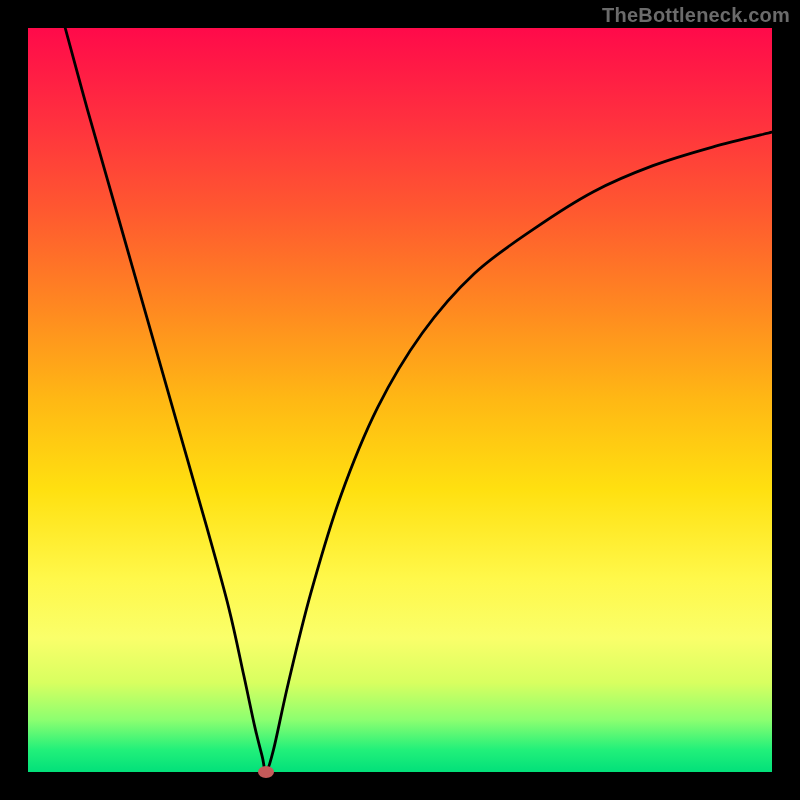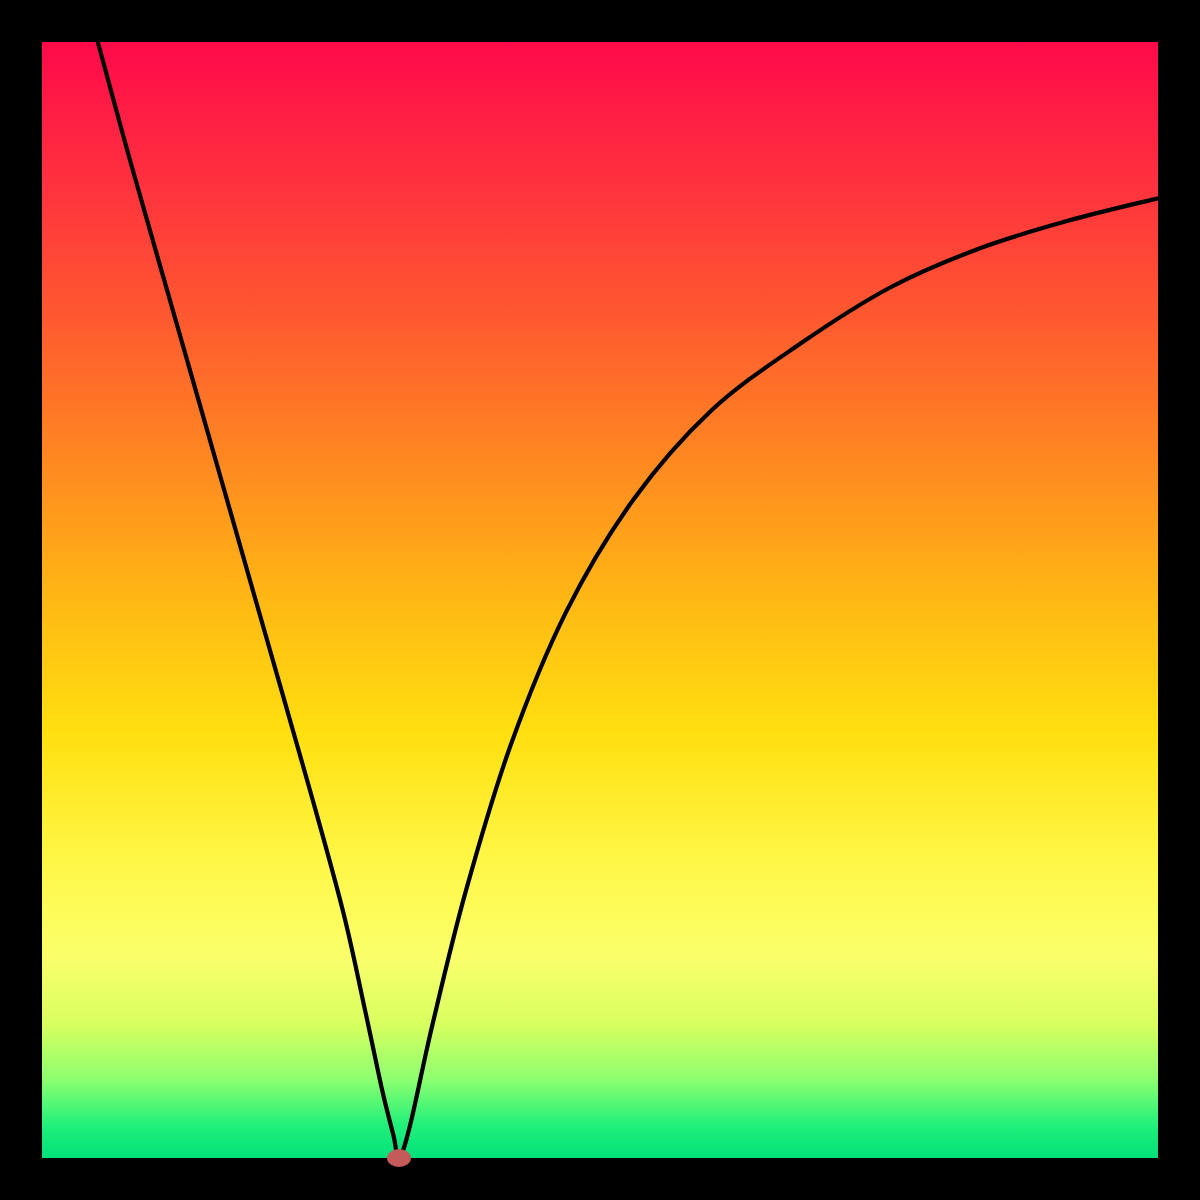--- a/index.html
+++ b/index.html
@@ -59,13 +59,14 @@
 </head>
 <body>
 
 <div class="frame">
   <div class="plot-area">
     <svg class="curve" viewBox="0 0 744 744" preserveAspectRatio="none">
       <path id="curve-path" fill="none" stroke="#000" stroke-width="2.8" stroke-linecap="round" stroke-linejoin="round" d="M 37.2 0 C 40.92 13.640000000000006 50.84 50.84000000000003 59.52 81.84000000000003 C 68.2 112.84000000000003 79.36 151.28 89.28 186 C 99.2 220.72 109.12 255.44000000000003 119.04 290.16 C 128.96 324.88 138.88000000000002 359.6 148.8 394.32 C 158.72 429.03999999999996 169.88 467.48 178.56 498.48 C 187.24 529.48 194.68000000000004 555.52 200.88000000000002 580.3199999999999 C 207.08 605.1199999999999 211.42 627.4399999999999 215.76 647.28 C 220.1 667.12 223.82 685.72 226.92 699.36 C 230.01999999999998 713 232.5 721.6800000000001 234.36 729.12 C 236.22000000000003 736.56 236.22000000000003 745.24 238.08 744 C 239.94 742.76 241.8 736.56 245.52 721.68 C 249.24 706.8 254.2 680.76 260.4 654.72 C 266.59999999999997 628.6800000000001 274.04 596.44 282.72 565.44 C 291.40000000000003 534.44 301.31999999999994 499.72 312.47999999999996 468.72 C 323.64 437.72 336.04 406.72 349.68 379.44 C 363.32 352.15999999999997 378.2 327.36 394.32 305.04 C 410.44 282.72 427.79999999999995 262.88 446.4 245.51999999999998 C 465 228.15999999999997 486.08 214.52 505.92 200.88 C 525.76 187.23999999999998 545.6 174.21999999999994 565.44 163.67999999999995 C 585.2800000000001 153.13999999999996 605.1199999999999 145.07999999999996 624.9599999999999 137.64 C 644.8 130.20000000000002 664.64 124.62000000000008 684.48 119.04000000000008 C 704.32 113.46000000000008 734.08 106.63999999999999 744 104.15999999999997"></path>
     </svg>
     <div class="marker" id="marker" style="left: 238.08px; top: 744px; background: rgb(197, 90, 90);"></div>
   </div>
+  <div class="watermark">TheBottleneck.com</div>
 </div>
 
 </body></html>

